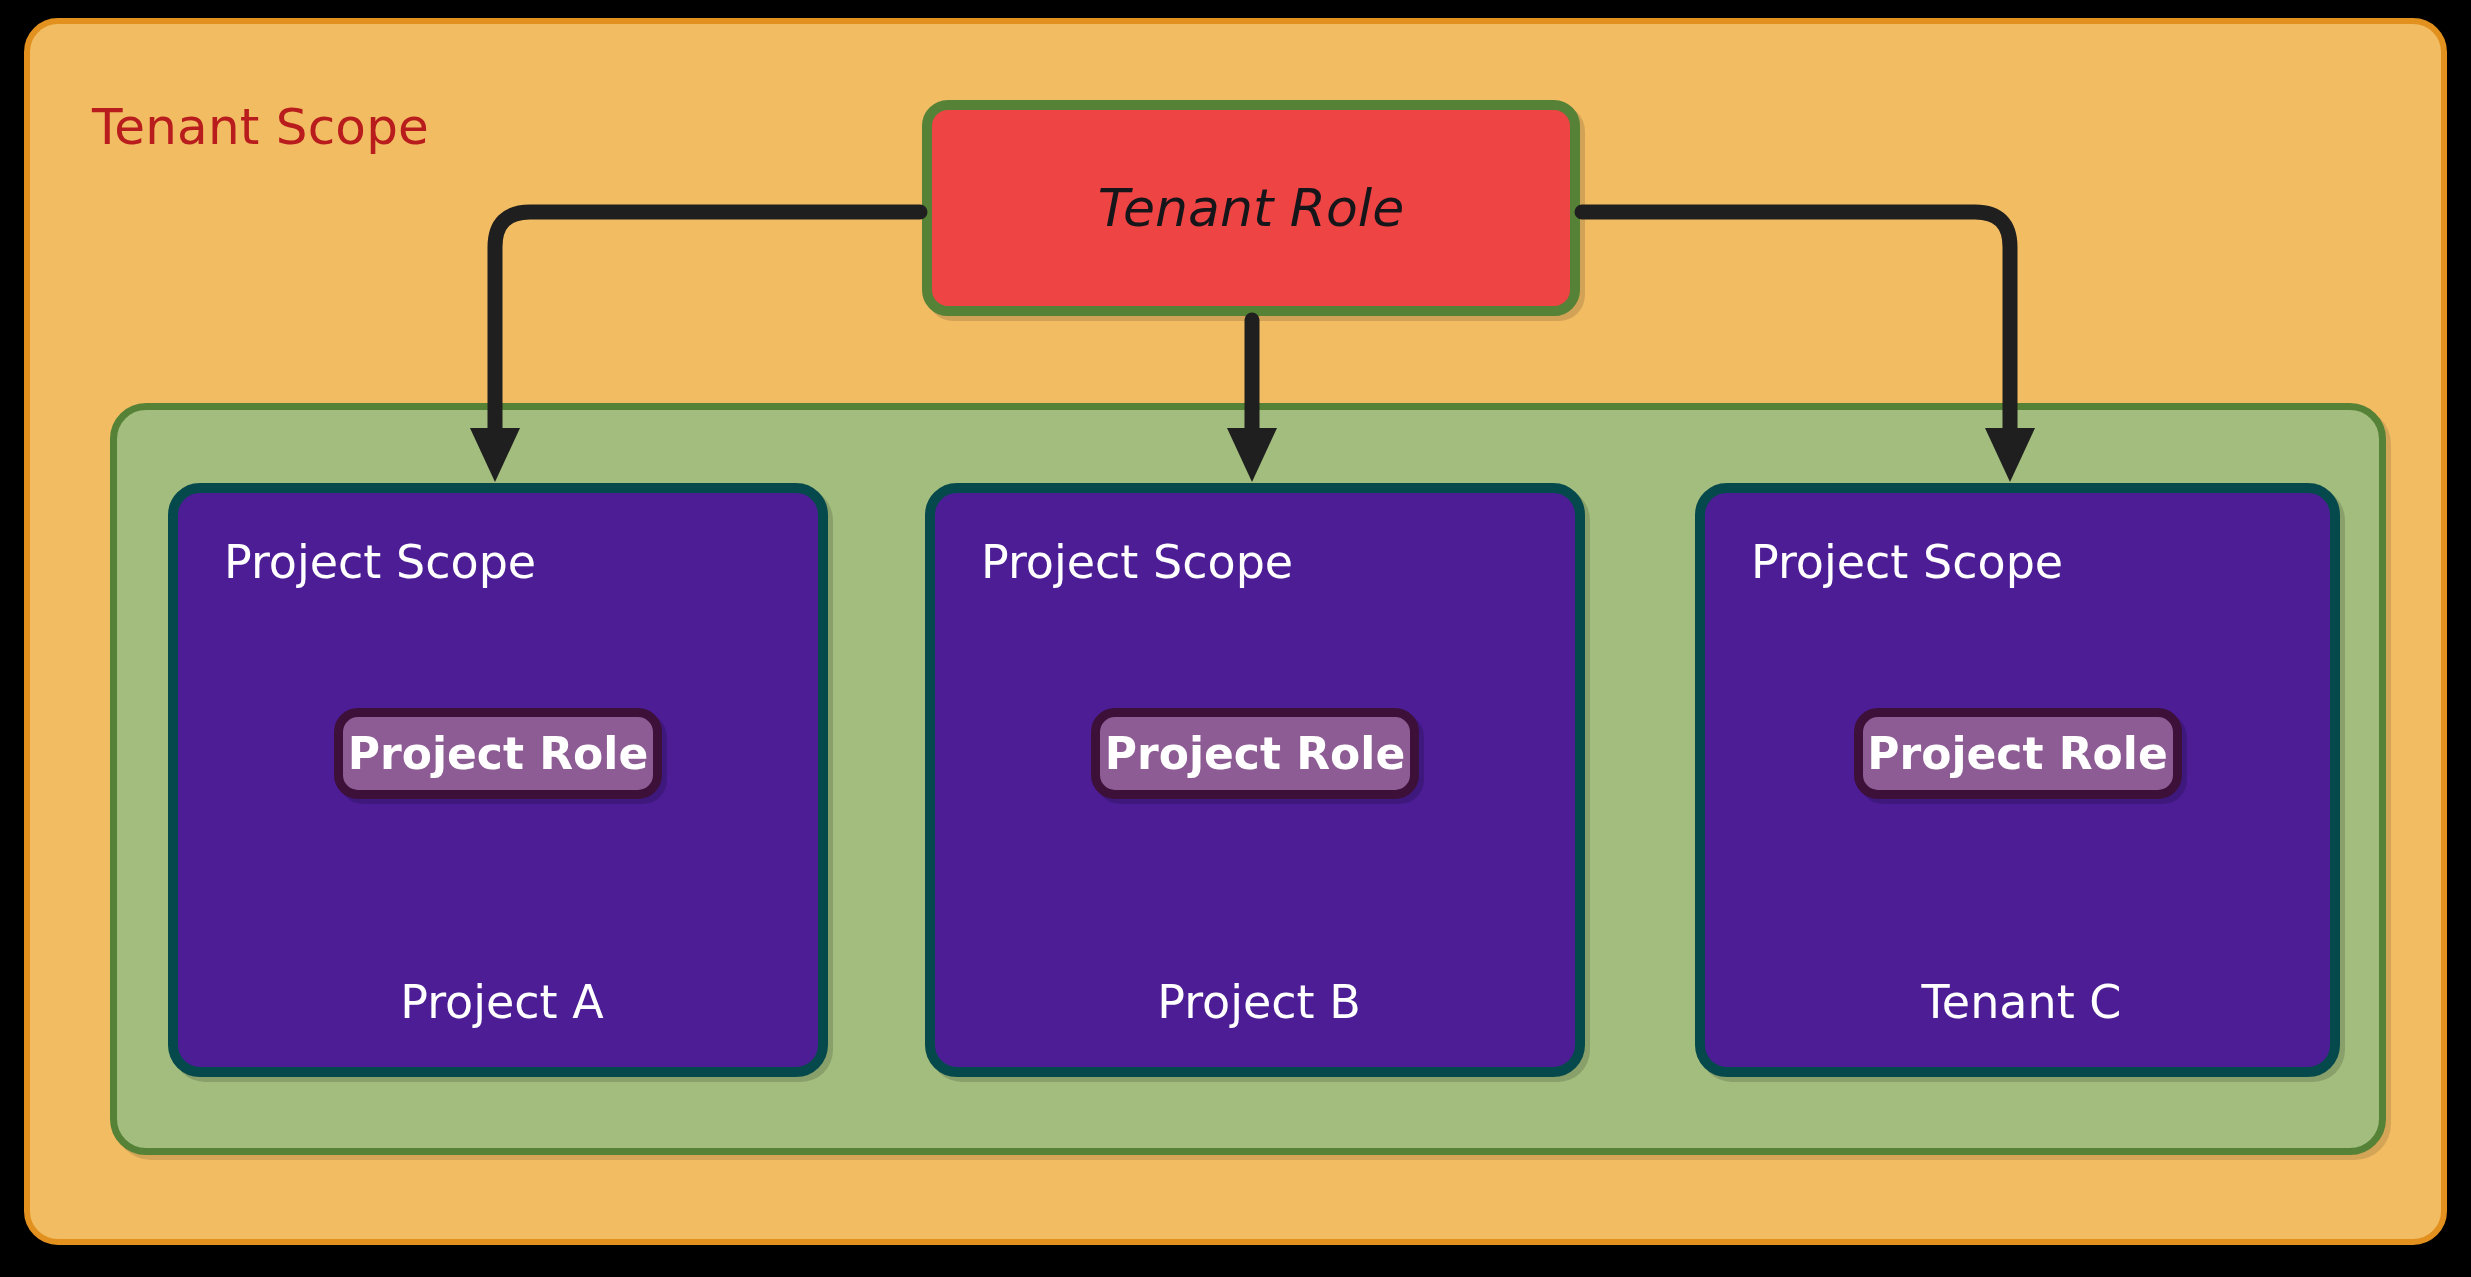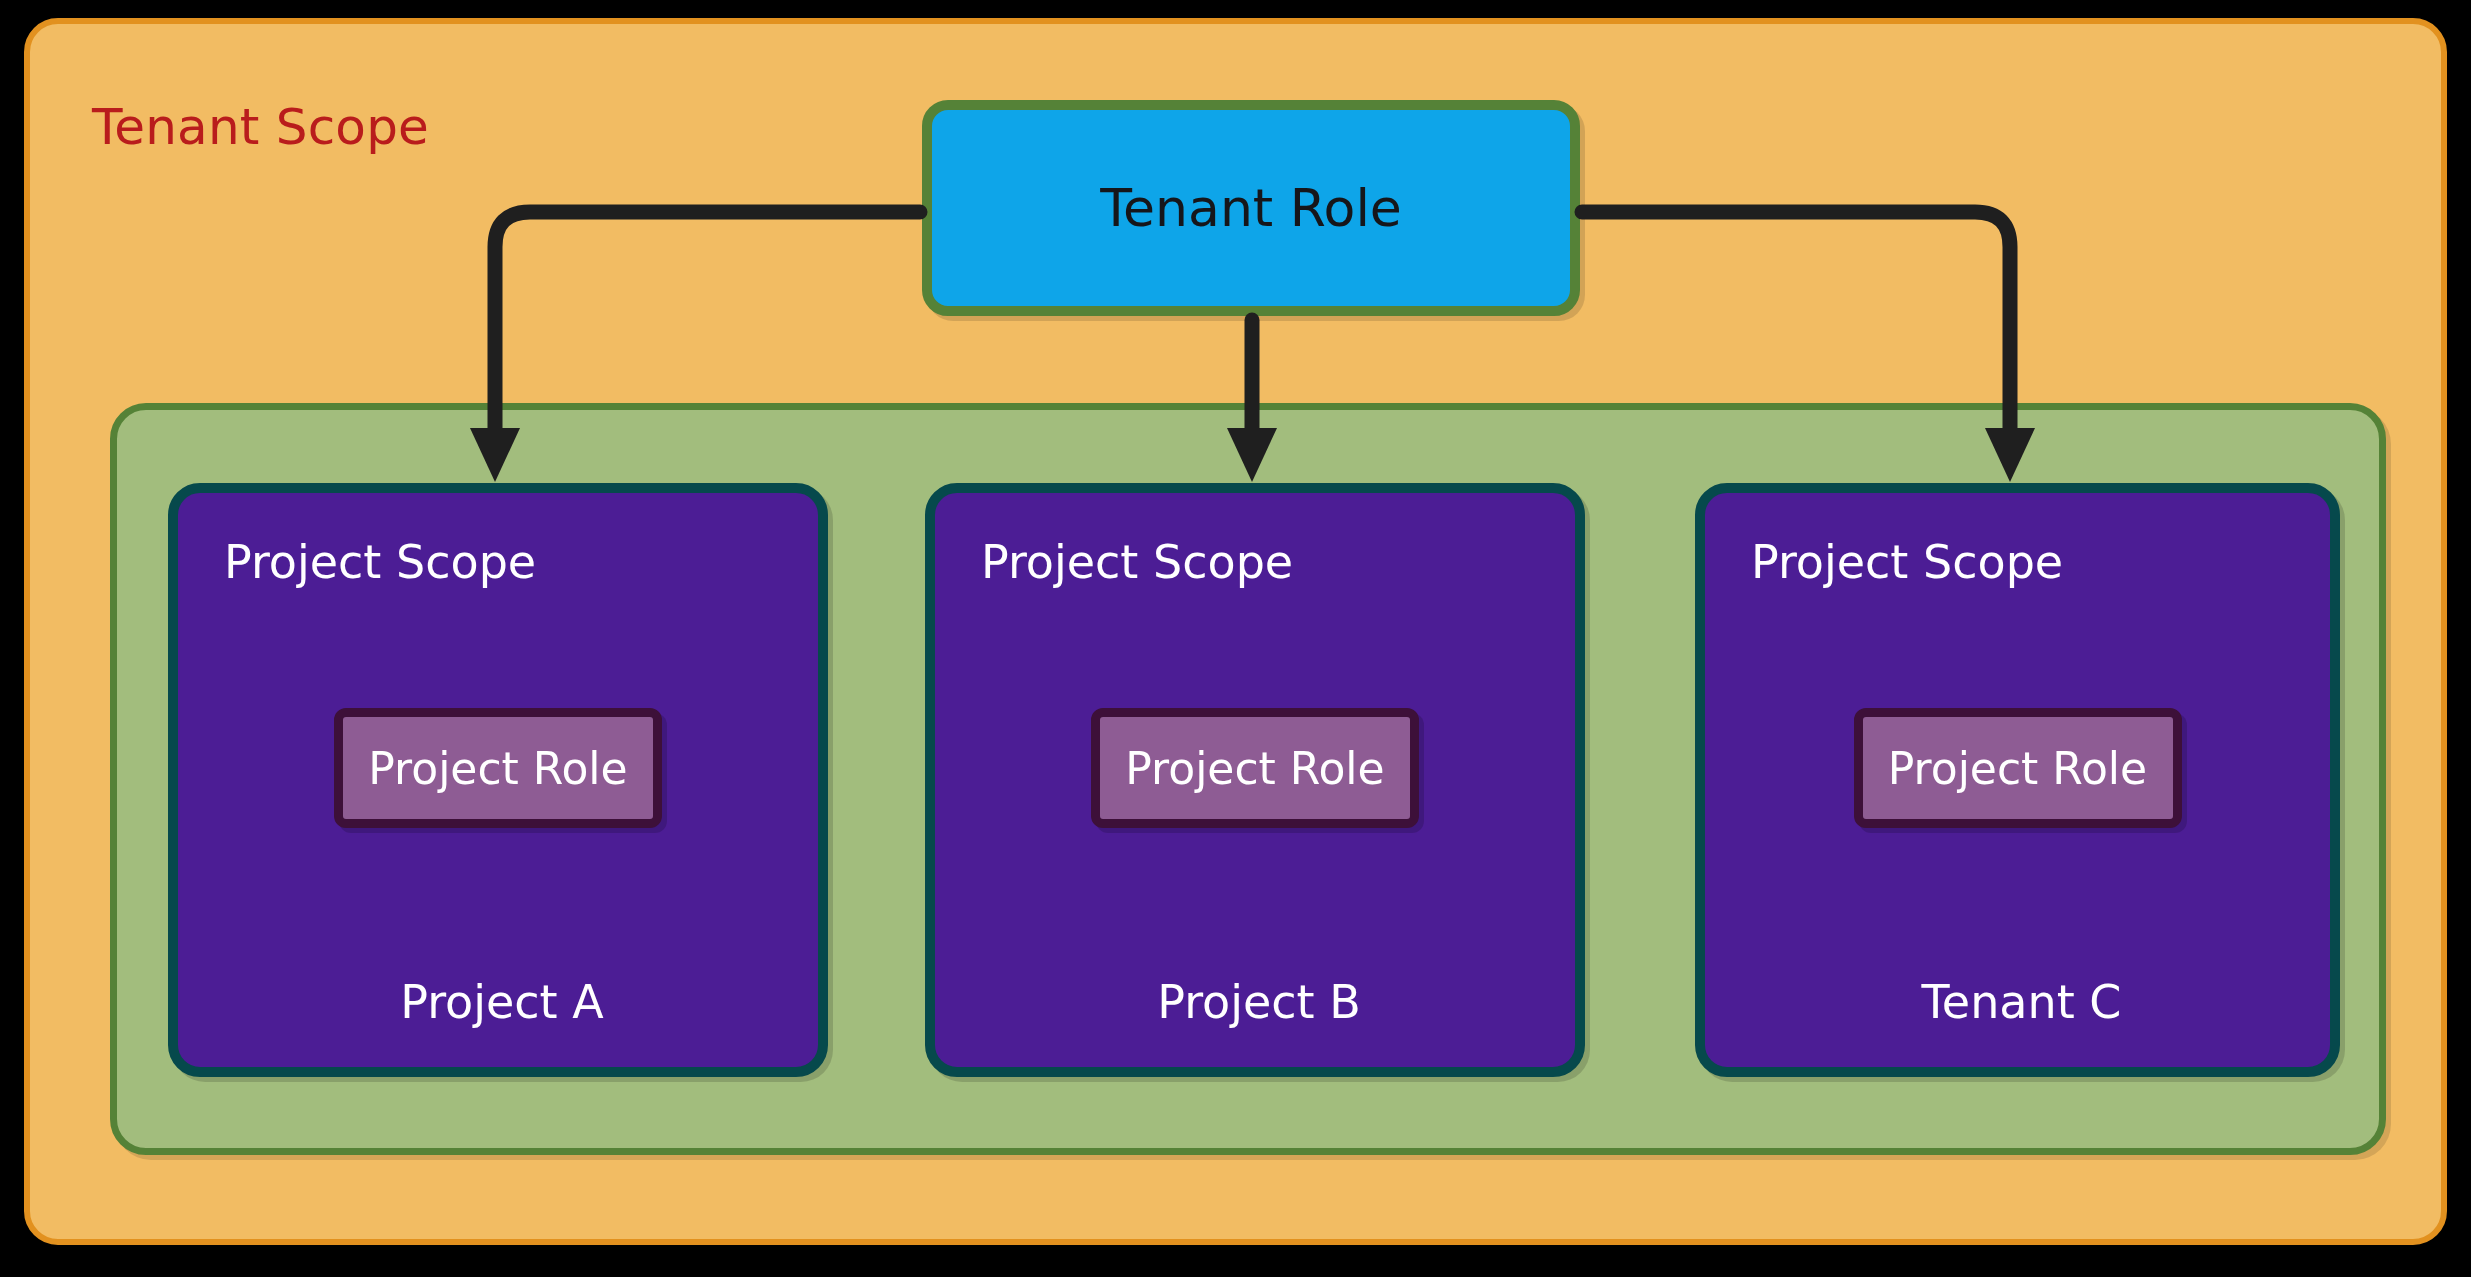--- a/index.html
+++ b/index.html
@@ -45,27 +45,28 @@
   }
 
   
   .tenant-role {
     position: absolute;
     left: 922px;
     top: 100px;
     width: 658px;
     height: 216px;
     box-sizing: border-box;
-    background: #0ea5e9;
+    background: #ef4444;
     border: 10px solid #558237;
     border-radius: 26px;
     display: flex;
     align-items: center;
     justify-content: center;
     box-shadow: 5px 5px 0 rgba(0,0,0,0.13);
+    font-style: italic;
   }
   .tenant-role-label {
     font-size: 52px;
     color: #16161a;
     white-space: nowrap;
   }
 
   
   .projects-group {
     position: absolute;
@@ -116,29 +117,30 @@
     padding-left: 8px;
   }
 
   
   .project-role {
     position: absolute;
     left: 50%;
     transform: translateX(-50%);
     top: 215px;
     width: 328px;
-    height: 120px;
+    height: 91px;
     box-sizing: border-box;
     background: #8e5c94;
     border: 9px solid #3d1039;
-    border-radius: 12px;
+    border-radius: 24px;
     display: flex;
     align-items: center;
     justify-content: center;
     box-shadow: 5px 5px 0 rgba(0,0,0,0.16);
+    font-weight: bold;
   }
   .project-role-label {
     font-size: 44px;
     color: #ffffff;
     white-space: nowrap;
   }
 
   
   #edges {
     position: absolute;

